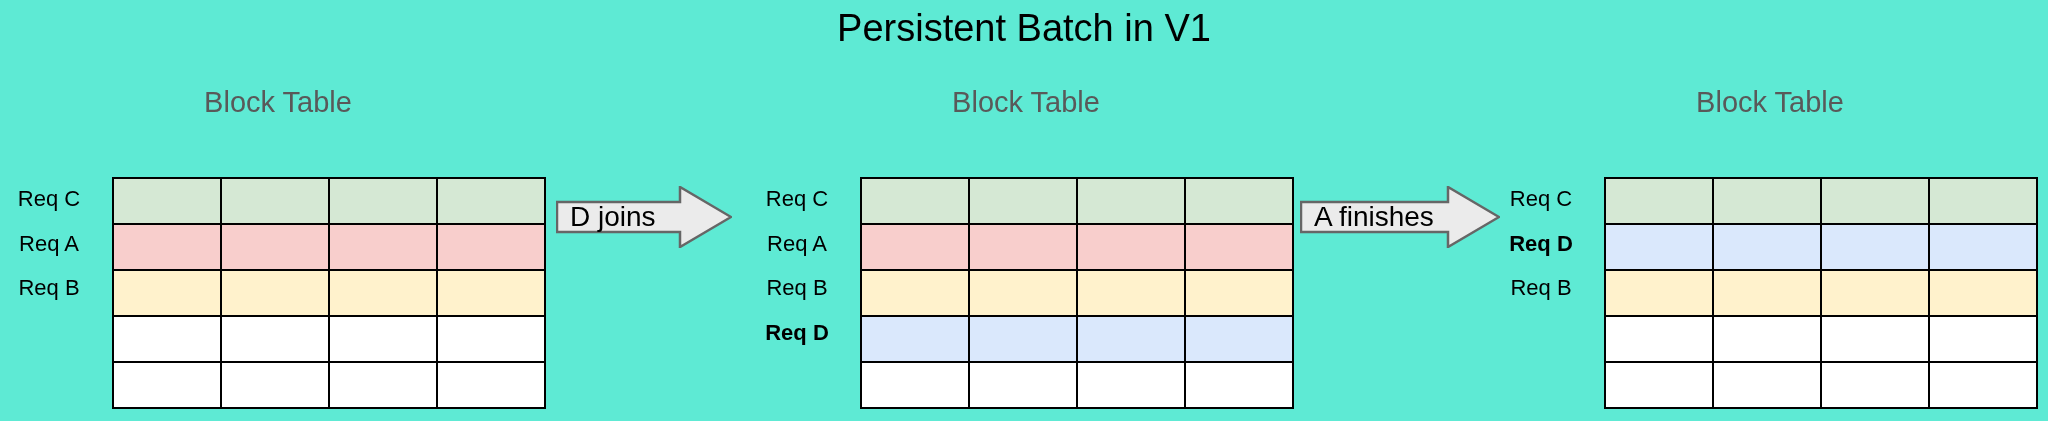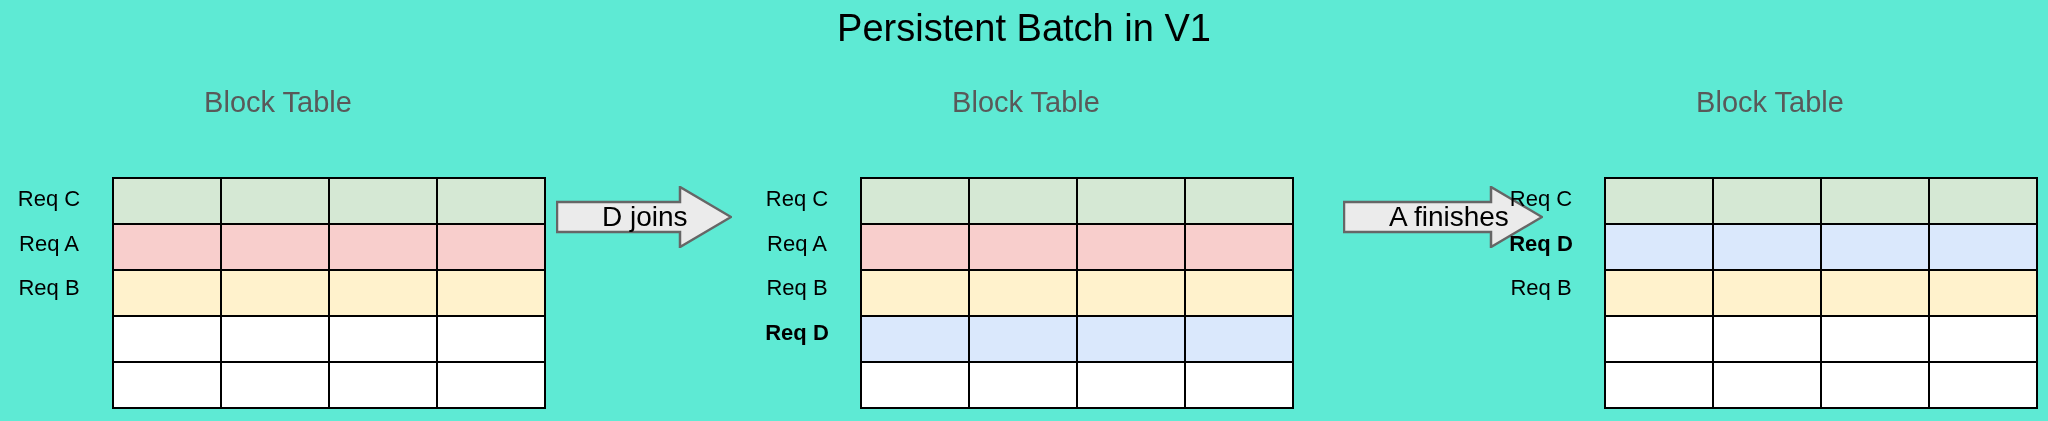--- a/index.html
+++ b/index.html
@@ -97,21 +97,20 @@
     height: 100%;
     display: flex;
     align-items: center;
     justify-content: flex-start;
     padding-left: 14px;
     box-sizing: border-box;
     font-size: 28px;
     color: #000000;
     white-space: nowrap;
     pointer-events: none;
-    margin-left: 32px;
   }
 </style>
 </head>
 <body>
 
 <div id="canvas">
 
   <div id="page-title">Persistent Batch in V1</div>
 
   <div class="stage" id="stage-0" style="left:0px; width:556px;">
@@ -208,21 +207,21 @@
               <td style="background: rgb(255, 255, 255);"></td>
               <td style="background: rgb(255, 255, 255);"></td>
               <td style="background: rgb(255, 255, 255);"></td>
               <td style="background: rgb(255, 255, 255);"></td>
             </tr>
           </tbody>
         </table>
       </div>
   </div>
 
-  <div class="arrow" style="left:1343px; width:200px; height:62px;">
+  <div class="arrow" style="left:1300px; width:200px; height:62px;">
     <svg width="200" height="62" viewBox="0 0 200 62">
       <path d="M1,16 L148,16 L148,1 L199,31 L148,61 L148,46 L1,46 Z" fill="#ebebeb" stroke="#666666" stroke-width="2.5" stroke-linejoin="miter"></path>
     </svg>
     <div class="arrow-label">A finishes</div>
   </div>
 
   <div class="stage" id="stage-2" style="left:1492px; width:556px;">
     <div class="stage-title" style="left:0px; width:556px; top:85px;">Block Table</div>
     <div class="row-labels" style="left:0px; width:112px;">
         <div class="row-label">Req C</div>

